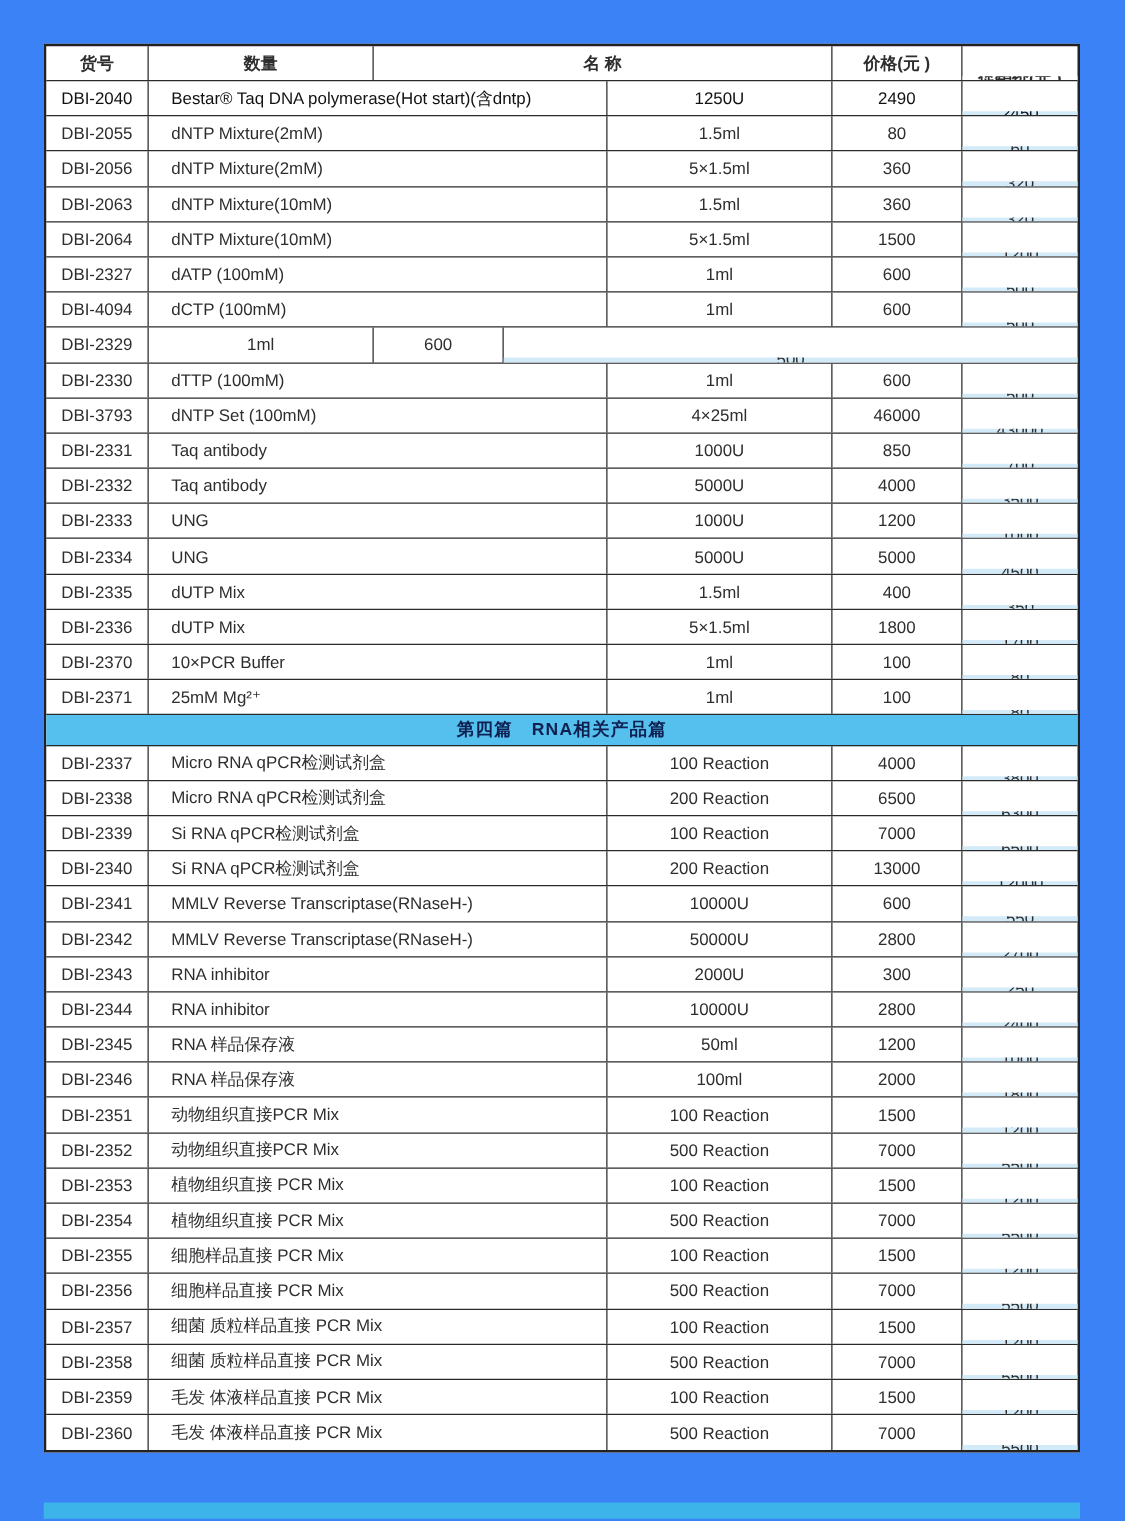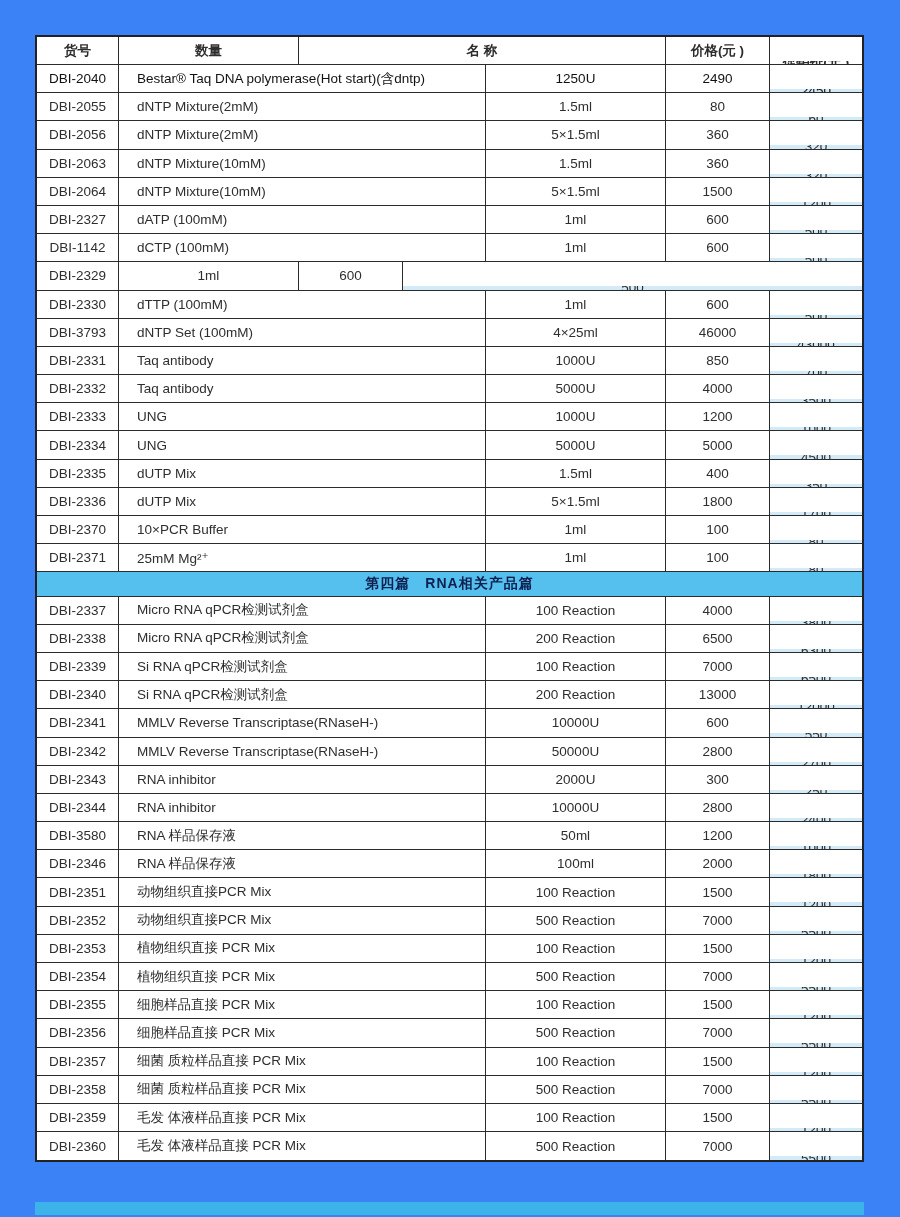--- a/index.html
+++ b/index.html
@@ -97,21 +97,21 @@
       <div class="c c-promo">1200</div>
     </div>
       <div class="trow">
       <div class="c c-code">DBI-2327</div>
       <div class="c c-name">dATP (100mM)</div>
       <div class="c c-qty">1ml</div>
       <div class="c c-price">600</div>
       <div class="c c-promo">500</div>
     </div>
       <div class="trow">
-      <div class="c c-code">DBI-1142</div>
+      <div class="c c-code">DBI-4094</div>
       <div class="c c-name">dCTP (100mM)</div>
       <div class="c c-qty">1ml</div>
       <div class="c c-price">600</div>
       <div class="c c-promo">500</div>
     </div>
       <div class="trow">
       <div class="c c-code">DBI-2329</div>
       <div class="c c-qty">1ml</div>
       <div class="c c-price">600</div>
       <div class="c c-promo">500</div>
@@ -237,21 +237,21 @@
       <div class="c c-promo">250</div>
     </div>
       <div class="trow">
       <div class="c c-code">DBI-2344</div>
       <div class="c c-name">RNA inhibitor</div>
       <div class="c c-qty">10000U</div>
       <div class="c c-price">2800</div>
       <div class="c c-promo">2400</div>
     </div>
       <div class="trow">
-      <div class="c c-code">DBI-3580</div>
+      <div class="c c-code">DBI-2345</div>
       <div class="c c-name">RNA 样品保存液</div>
       <div class="c c-qty">50ml</div>
       <div class="c c-price">1200</div>
       <div class="c c-promo">1000</div>
     </div>
       <div class="trow">
       <div class="c c-code">DBI-2346</div>
       <div class="c c-name">RNA 样品保存液</div>
       <div class="c c-qty">100ml</div>
       <div class="c c-price">2000</div>

